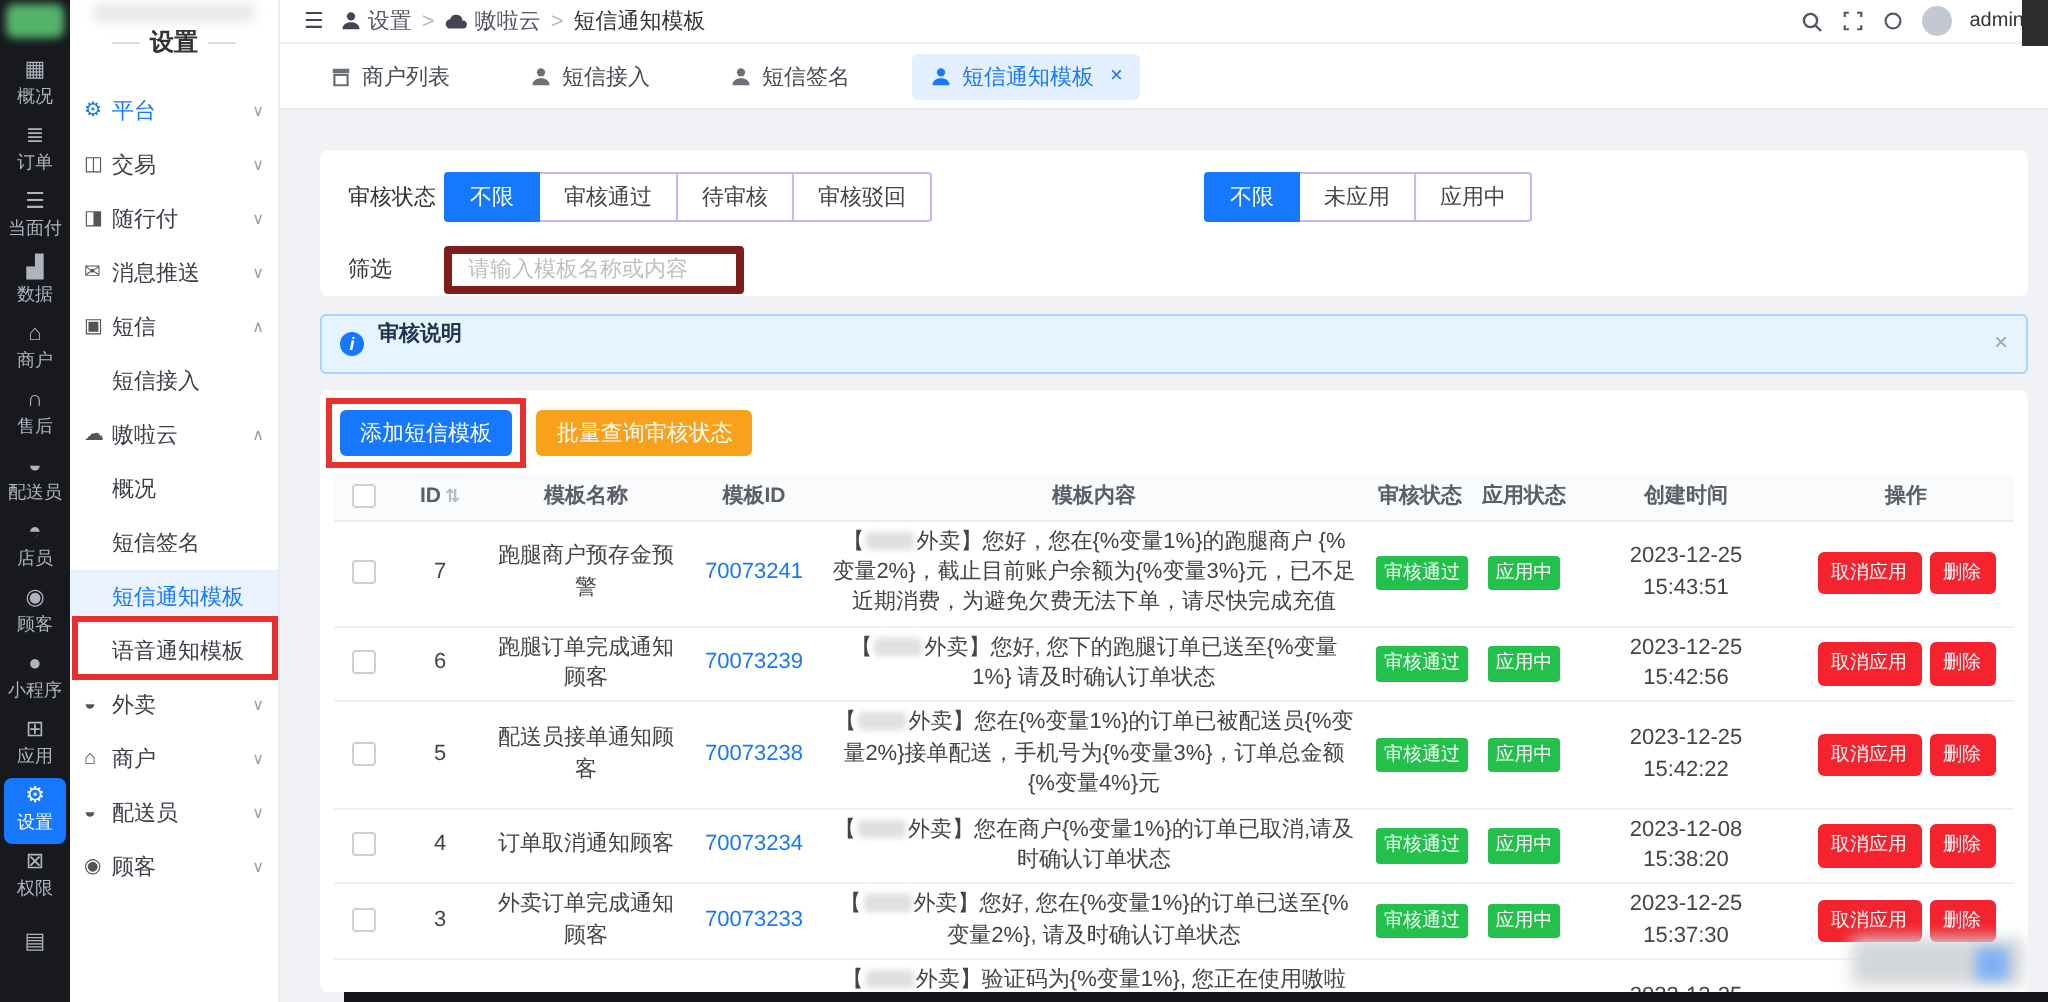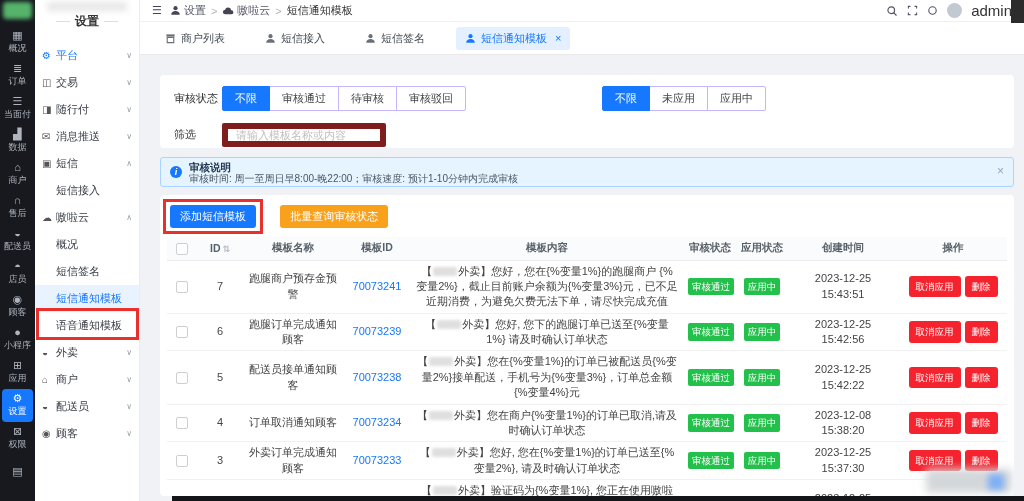--- a/index.html
+++ b/index.html
@@ -33,56 +33,56 @@
   .main{position:absolute;left:140px;top:0;right:0;bottom:0}
   .topbar{height:22px;background:#fff;border-bottom:1px solid #f0f0f0;display:flex;align-items:center;padding:0 8px;font-size:11px;color:#556}
   .fold{font-size:11px;color:#445;margin:0 8px 0 4px;cursor:pointer}
   .bc{display:flex;align-items:center;gap:5px}
   .bc .sep{color:#b0b6bd}
   .bc .ic{display:inline-flex;color:#445}
   .bc .last{color:#333}
   .top-right{margin-left:auto;display:flex;align-items:center;gap:9px;padding-right:4px}
   .top-right .ic{display:inline-flex;color:#556;cursor:pointer}
   .avatar{width:15px;height:15px;border-radius:50%;background:#c2c9d2}
-  .uname{font-size:15px;color:#333}
+  .uname{font-size:10px;color:#333}
   .corner{position:absolute;top:0;right:0;width:13px;height:23px;background:#2c2c2c;z-index:6}
 
   .tabbar{height:33px;background:#fff;display:flex;align-items:center;padding-left:16px;gap:22px;border-bottom:1px solid #e9e9e9}
   .tab{height:23px;display:flex;align-items:center;gap:5px;padding:0 9px;font-size:11px;color:#454b52;border-radius:3px;cursor:pointer;white-space:nowrap}
   .tab .ic{display:inline-flex;color:#6a7077}
   .tab.active{background:#e4f0ff;color:var(--primary)}
   .tab.active .ic{color:var(--primary)}
   .tab .x{margin-left:3px;font-size:11px;line-height:1;color:var(--primary);cursor:pointer}
 
   
   .filter-card{position:absolute;top:75px;left:20px;right:10px;height:73px;background:#fff;border-radius:4px;padding:11px 14px}
   .f-row{display:flex;align-items:center;height:25px;margin-bottom:11px}
   .f-label{width:48px;font-size:11px;color:#333}
   .seg{display:flex}
   .seg .sbtn{height:25px;padding:0 12px;border:1px solid #c4b5fd;background:#fff;color:#444;font-size:11px;display:flex;align-items:center;margin-left:-1px;cursor:pointer;white-space:nowrap}
   .seg .sbtn:first-child{border-radius:2px 0 0 2px;margin-left:0}
   .seg .sbtn:last-child{border-radius:0 2px 2px 0}
   .seg .sbtn.on{background:var(--primary);border-color:var(--primary);color:#fff;z-index:1}
   .seg2{margin-left:136px}
-  .f-input{width:164px;height:24px;border:6px solid #7f1d1d;border-radius:2px;padding:0 8px;font-size:11px;color:#333;outline:none}
+  .f-input{width:150px;height:24px;border:4px solid #7f1d1d;border-radius:2px;padding:0 8px;font-size:11px;color:#333;outline:none}
   .f-input::placeholder{color:#bfbfbf}
 
   
   .alert{position:absolute;top:157px;left:20px;right:10px;height:30px;background:#e6f4ff;border:1px solid #abd3ff;border-radius:3px;padding:3px 26px 3px 28px}
   .alert .info-ic{position:absolute;left:9px;top:8px;width:12px;height:12px;border-radius:50%;background:var(--primary);color:#fff;font-size:9px;font-style:italic;font-weight:bold;display:flex;align-items:center;justify-content:center}
   .alert .t{font-size:10.5px;font-weight:bold;color:#20354f;line-height:12px}
   .alert .d{font-size:10px;color:#4b5663;line-height:12px}
   .alert .x{position:absolute;right:9px;top:7px;color:#8fa6c0;font-size:12px;line-height:1;cursor:pointer}
 
   
   .main-card{position:absolute;top:195px;left:20px;right:10px;bottom:5px;background:#fff;border-radius:4px;padding:7px 7px 0;overflow:hidden}
   .btn{display:inline-flex;align-items:center;justify-content:center;height:23px;padding:0 10px;border:none;border-radius:3px;font-size:11px;color:#fff;cursor:pointer;font-family:inherit}
   .btn-add{background:var(--primary)}
   .btn-batch{background:var(--warning)}
-  .anno-btn{display:inline-block;border:3px solid var(--annotation);padding:3px 4px;margin:-3px 14px -3px -4px}
+  .anno-btn{display:inline-block;border:3px solid var(--annotation);padding:3px 4px;margin:-3px 2px -3px -4px}
   .tbl{width:100%;border-collapse:collapse;table-layout:fixed;margin-top:6px;font-size:11px;color:#444}
   .tbl th{height:23px;background:#fafbfc;font-weight:bold;color:#586069;border-bottom:1px solid #ededed;font-size:10.5px}
   .tbl td{border-bottom:1px solid #f1f1f1;padding:3px 5px;text-align:center;line-height:1.4;vertical-align:middle}
   .sort{color:#b6bcc4;font-size:9px;margin-left:2px}
   .cbx{display:inline-block;width:12px;height:12px;border:1px solid #cfcfcf;border-radius:2px;background:#fff;vertical-align:middle;cursor:pointer}
   .tpl-link{color:var(--primary);cursor:pointer}
   .badge{display:inline-block;background:var(--success);color:#fff;font-size:9.5px;padding:2px 4px;border-radius:2px;white-space:nowrap}
   .rbtn{display:inline-block;background:var(--danger);color:#fff;font-size:9.5px;padding:4px 7px;border-radius:3px;margin:0 2px;cursor:pointer;white-space:nowrap}
   .redact{display:inline-block;width:24px;height:9px;background:#dfdfdf;border-radius:2px;margin:0 1px;filter:blur(1.5px);vertical-align:-1px}
   .content-cell{text-align:center}
@@ -339,21 +339,20 @@
       </div>
       <div class="f-row">
         <span class="f-label">筛选</span>
         <input class="f-input" placeholder="请输入模板名称或内容" style="">
       </div>
     </section>
 
     <section class="alert">
       <span class="info-ic">i</span>
       <div class="t">审核说明</div>
-      <div class="d">审核时间: 周一至周日早8:00-晚22:00；审核速度: 预计1-10分钟内完成审核</div>
       <span class="x">×</span>
     </section>
 
     <section class="main-card">
       <div>
         <span class="anno-btn">
           <button class="btn btn-add">添加短信模板</button>
         </span>
         <button class="btn btn-batch">批量查询审核状态</button>
       </div>

